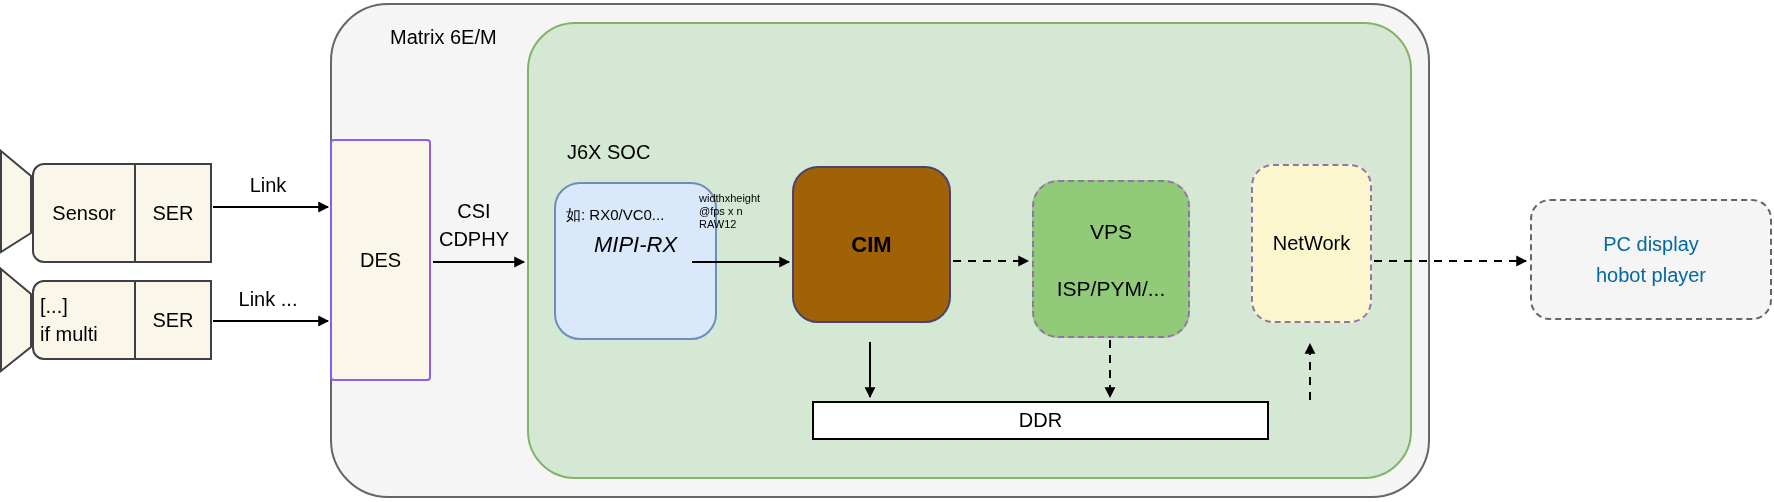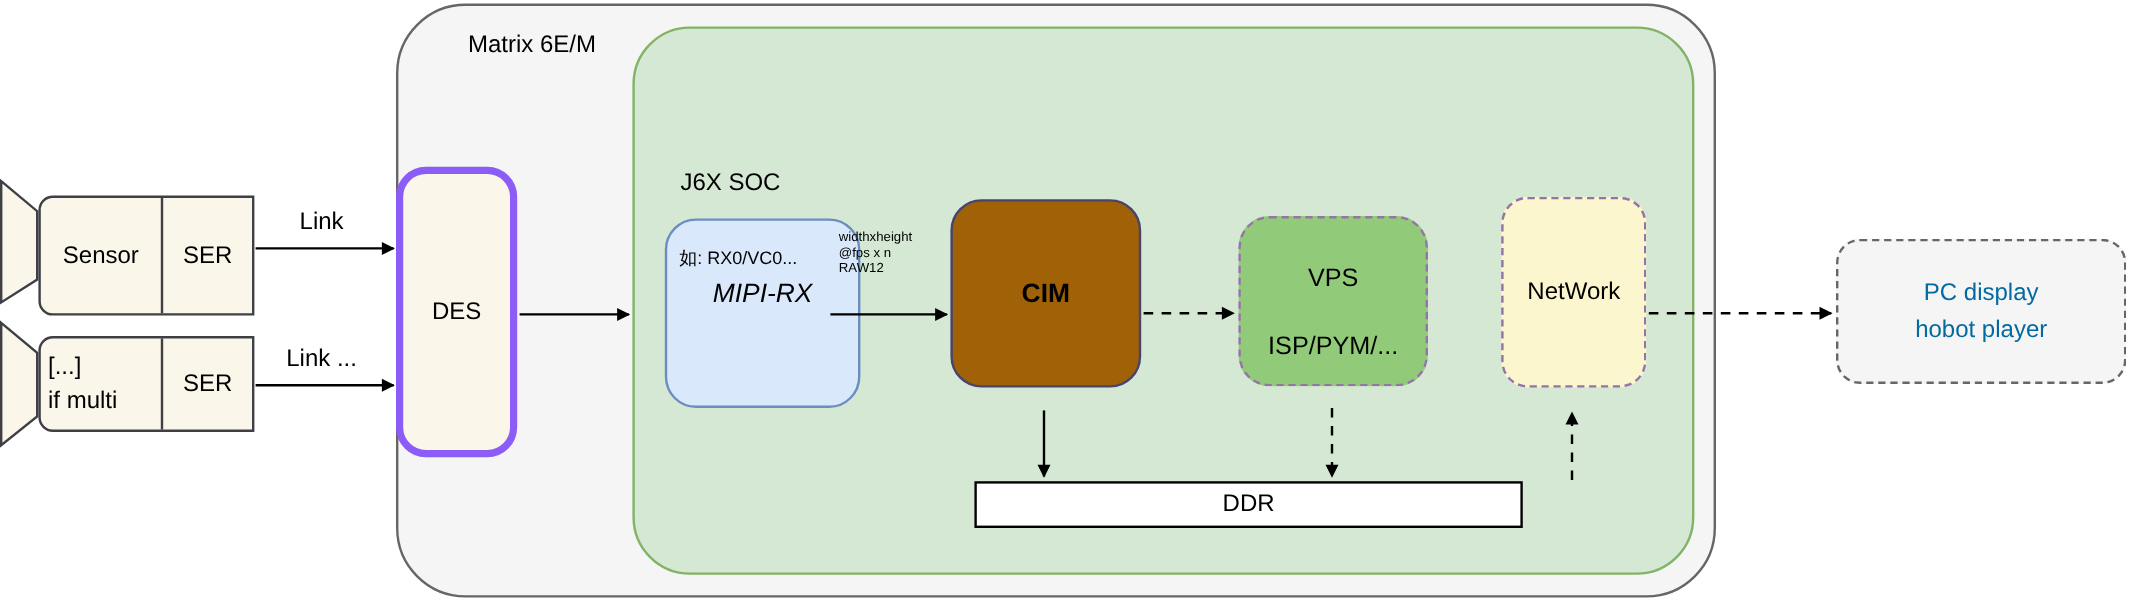--- a/index.html
+++ b/index.html
@@ -24,29 +24,29 @@
   .cam1{left:32px;top:163px;width:180px;height:100px;}
   .cam2{left:32px;top:280px;width:180px;height:80px;}
   .cam .cell1{width:100px;border-right:2px solid #3f3f46;display:flex;align-items:center;}
   .cam .cell1.center{justify-content:center;}
   .cam .cell2{flex:1;display:flex;align-items:center;justify-content:center;}
   .cam .multiline{padding-left:6px;line-height:28px;font-size:20px;}
   .node-lbl{font-size:20px;}
 
   
   .des{left:330px;top:139px;width:101px;height:242px;background:#faf6e9;
-       border:6px solid #8b5cf6;border-radius:25px;display:flex;align-items:center;justify-content:center;}
+       border:2px solid #8b5cf6;border-radius:4px;display:flex;align-items:center;justify-content:center;}
   .mipi{left:554px;top:182px;width:163px;height:158px;background:#dae8fc;
         border:2px solid #6c8ebf;border-radius:26px;}
   .mipi-note{left:10px;top:22px;font-size:15px;}
   .mipi-lbl{left:0;top:245px;width:100%;text-align:center;font-size:22px;position:absolute;}
   .mipi .mipi-lbl{top:48px;font-style:italic;}
   .cim{left:792px;top:166px;width:159px;height:157px;background:#a16207;
        border:2px solid #49436e;border-radius:26px;display:flex;align-items:center;justify-content:center;font-size:22px;font-weight:bold;}
-  .vps{left:1032px;top:180px;width:158px;height:142px;background:#91cb79;
+  .vps{left:1032px;top:180px;width:158px;height:158px;background:#91cb79;
        border:2px dashed #9673a6;border-radius:26px;}
   .vps-line{position:absolute;left:0;width:100%;text-align:center;font-size:21px;}
   .vps-l1{top:38px;}
   .vps-l2{top:95px;}
   .network{left:1251px;top:164px;width:121px;height:159px;background:#fcf6ce;
        border:2px dashed #9673a6;border-radius:22px;display:flex;align-items:center;justify-content:center;font-size:20px;}
   .pc{left:1530px;top:199px;width:242px;height:121px;background:#f5f5f5;color:#0369a1;
       border:2px dashed #666666;border-radius:20px;display:flex;flex-direction:column;
       align-items:center;justify-content:center;line-height:31px;font-size:20px;}
   .ddr{left:812px;top:401px;width:457px;height:39px;background:#ffffff;border:2px solid #000;
@@ -121,20 +121,24 @@
     <span>DDR</span>
   </div>
 
   <div class="abs pc">
     <div>PC display</div>
     <div>hobot player</div>
   </div>
 
   <div class="abs elbl lnka">Link</div>
   <div class="abs elbl lnkn">Link ...</div>
+  <div class="abs elbl csi">
+    <div>CSI</div>
+    <div>CDPHY</div>
+  </div>
   <div class="abs fmt">
     <div>widthxheight</div>
     <div>@fps x n</div>
     <div>RAW12</div>
   </div>
 
   <svg class="layer" width="1774" height="502">
     <defs>
       <marker id="ah" viewBox="0 0 12 12" refX="10" refY="6" markerWidth="13" markerHeight="13" markerUnits="userSpaceOnUse" orient="auto">
         <path d="M1,1 L11,6 L1,11 Z" fill="#000"></path>

